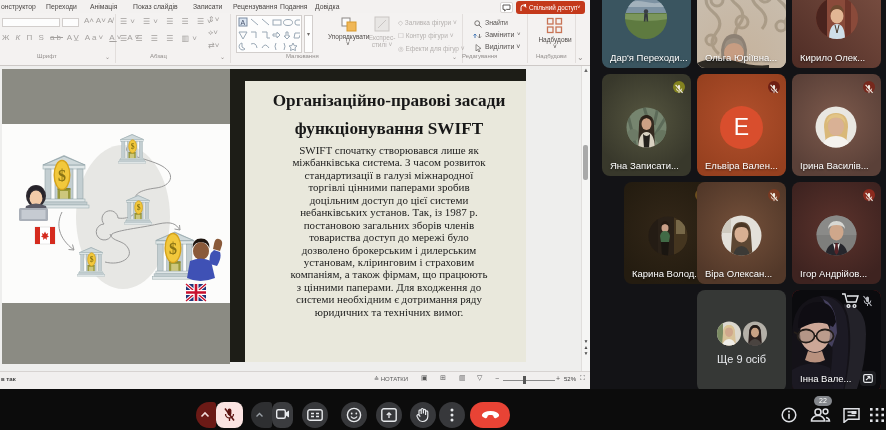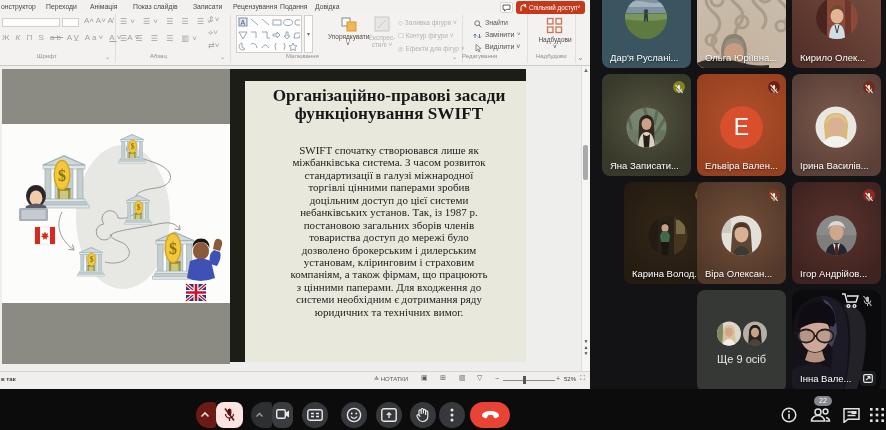--- a/index.html
+++ b/index.html
@@ -235,21 +235,21 @@
       <rect x="0" y="0" width="20" height="17" fill="#23357a"></rect>
       <path d="M0 0 L20 17 M20 0 L0 17" stroke="#fff" stroke-width="3.4"></path>
       <path d="M0 0 L20 17 M20 0 L0 17" stroke="#c8102e" stroke-width="1.4"></path>
       <path d="M10 0 V17 M0 8.5 H20" stroke="#fff" stroke-width="5"></path>
       <path d="M10 0 V17 M0 8.5 H20" stroke="#c8102e" stroke-width="2.6"></path>
     </g>
   </svg>
 
   <div class="abs" style="left:230px;top:69px;width:296px;height:293px;background:#1d1d17;"></div>
   <div class="abs" style="left:245px;top:81px;width:281px;height:281px;background:#e9e8dc;"></div>
-  <div class="abs" style="left:245px;top:87px;width:281px;padding-left:7px;text-align:center;font-family:'Liberation Serif',serif;font-weight:bold;font-size:17.2px;line-height:18px;color:#181818;">Організаційно-правові засади<br>функціонування SWIFT</div>
+  <div class="abs" style="left:245px;top:87px;width:281px;padding-left:7px;text-align:center;font-family:'Liberation Serif',serif;font-weight:bold;font-size:17.2px;line-height:28px;color:#181818;">Організаційно-правові засади<br>функціонування SWIFT</div>
   <div class="abs" id="bodytext" style="left:245px;top:144px;width:281px;padding-left:7px;text-align:center;font-family:'Liberation Serif',serif;font-size:11px;line-height:12.43px;color:#1c1c1c;">SWIFT спочатку створювався лише як<br>міжбанківська система. З часом розвиток<br>стандартизації в галузі міжнародної<br>торгівлі цінними паперами зробив<br>доцільним доступ до цієї системи<br>небанківських установ. Так, із 1987 р.<br>постановою загальних зборів членів<br>товариства доступ до мережі було<br>дозволено брокерським і дилерським<br>установам, кліринговим і страховим<br>компаніям, а також фірмам, що працюють<br>з цінними паперами. Для входження до<br>системи необхідним є дотримання ряду<br>юридичних та технічних вимог.</div>
 
   <div class="abs" style="left:581px;top:66px;width:9px;height:305px;background:#f5f5f4;border-left:1px solid #e0deDC;"></div>
   <div class="abs" style="left:582px;top:67px;width:8px;height:7px;color:#6a6a6a;font-size:6px;text-align:center;line-height:7px;">▲</div>
   <div class="abs" style="left:583px;top:145px;width:5px;height:35px;background:#a9a9a9;border-radius:2px;"></div>
   <div class="abs" style="left:582px;top:338px;width:8px;color:#4a4a4a;font-size:5px;text-align:center;line-height:6px;">▼<br>▲<br>▼</div>
 
   <div class="abs" style="left:0;top:371px;width:590px;height:18px;background:#f1efee;border-top:1px solid #d7d3d1;"></div>
   <div class="abs" style="left:1px;top:376px;font-size:6px;font-weight:bold;color:#3a3a3a;">в так</div>
   <div class="abs" style="left:374px;top:375px;font-size:6px;color:#5a5a5a;">≜ НОТАТКИ</div>
@@ -281,21 +281,21 @@
         </defs>
       <g clip-path="url(#c11)">
         <rect width="44" height="19" fill="#7d92a2"></rect>
         <path d="M0 8 q10 -5 22 -2 q12 3 22 -2 v7 h-44 z" fill="#a3b2bc"></path>
         <rect y="17" width="44" height="27" fill="#5e7a40"></rect>
         <path d="M0 18 h44 v5 q-22 4 -44 0 z" fill="#7b965c"></path>
         <circle cx="22" cy="15.5" r="2.2" fill="#3a3f45"></circle>
         <path d="M20.3 17.5 h3.4 l0.5 8 h-1.6 l-0.6 -5 -0.6 5 h-1.6 z" fill="#33383d"></path>
       </g>
     </svg>
-    <div class="tname">Дар'я Руслані...</div>
+    <div class="tname">Дар'я Переходи...</div>
   </div>
 
   <div class="tile" style="left:697px;top:-34px;width:89px;height:102px;background:#c6bcae;">
     <svg class="abs" style="left:0;top:0;" width="89" height="102" viewBox="0 0 89 102">
       <rect width="89" height="102" fill="#c9bfb1"></rect>
       <g fill="none" stroke="#a79c8c" stroke-width="3" opacity="0.95">
         <path d="M10 4 q12 10 3 21 q-9 11 3 21 q12 10 3 21 q-9 11 3 21"></path>
         <path d="M33 -4 q12 10 3 21 q-9 11 3 21 q12 10 3 21 q-9 11 3 21"></path>
         <path d="M56 0 q12 10 3 21 q-9 11 3 21 q12 10 3 21"></path>
         <path d="M78 -6 q12 10 3 21 q-9 11 3 21 q12 10 3 21"></path>

